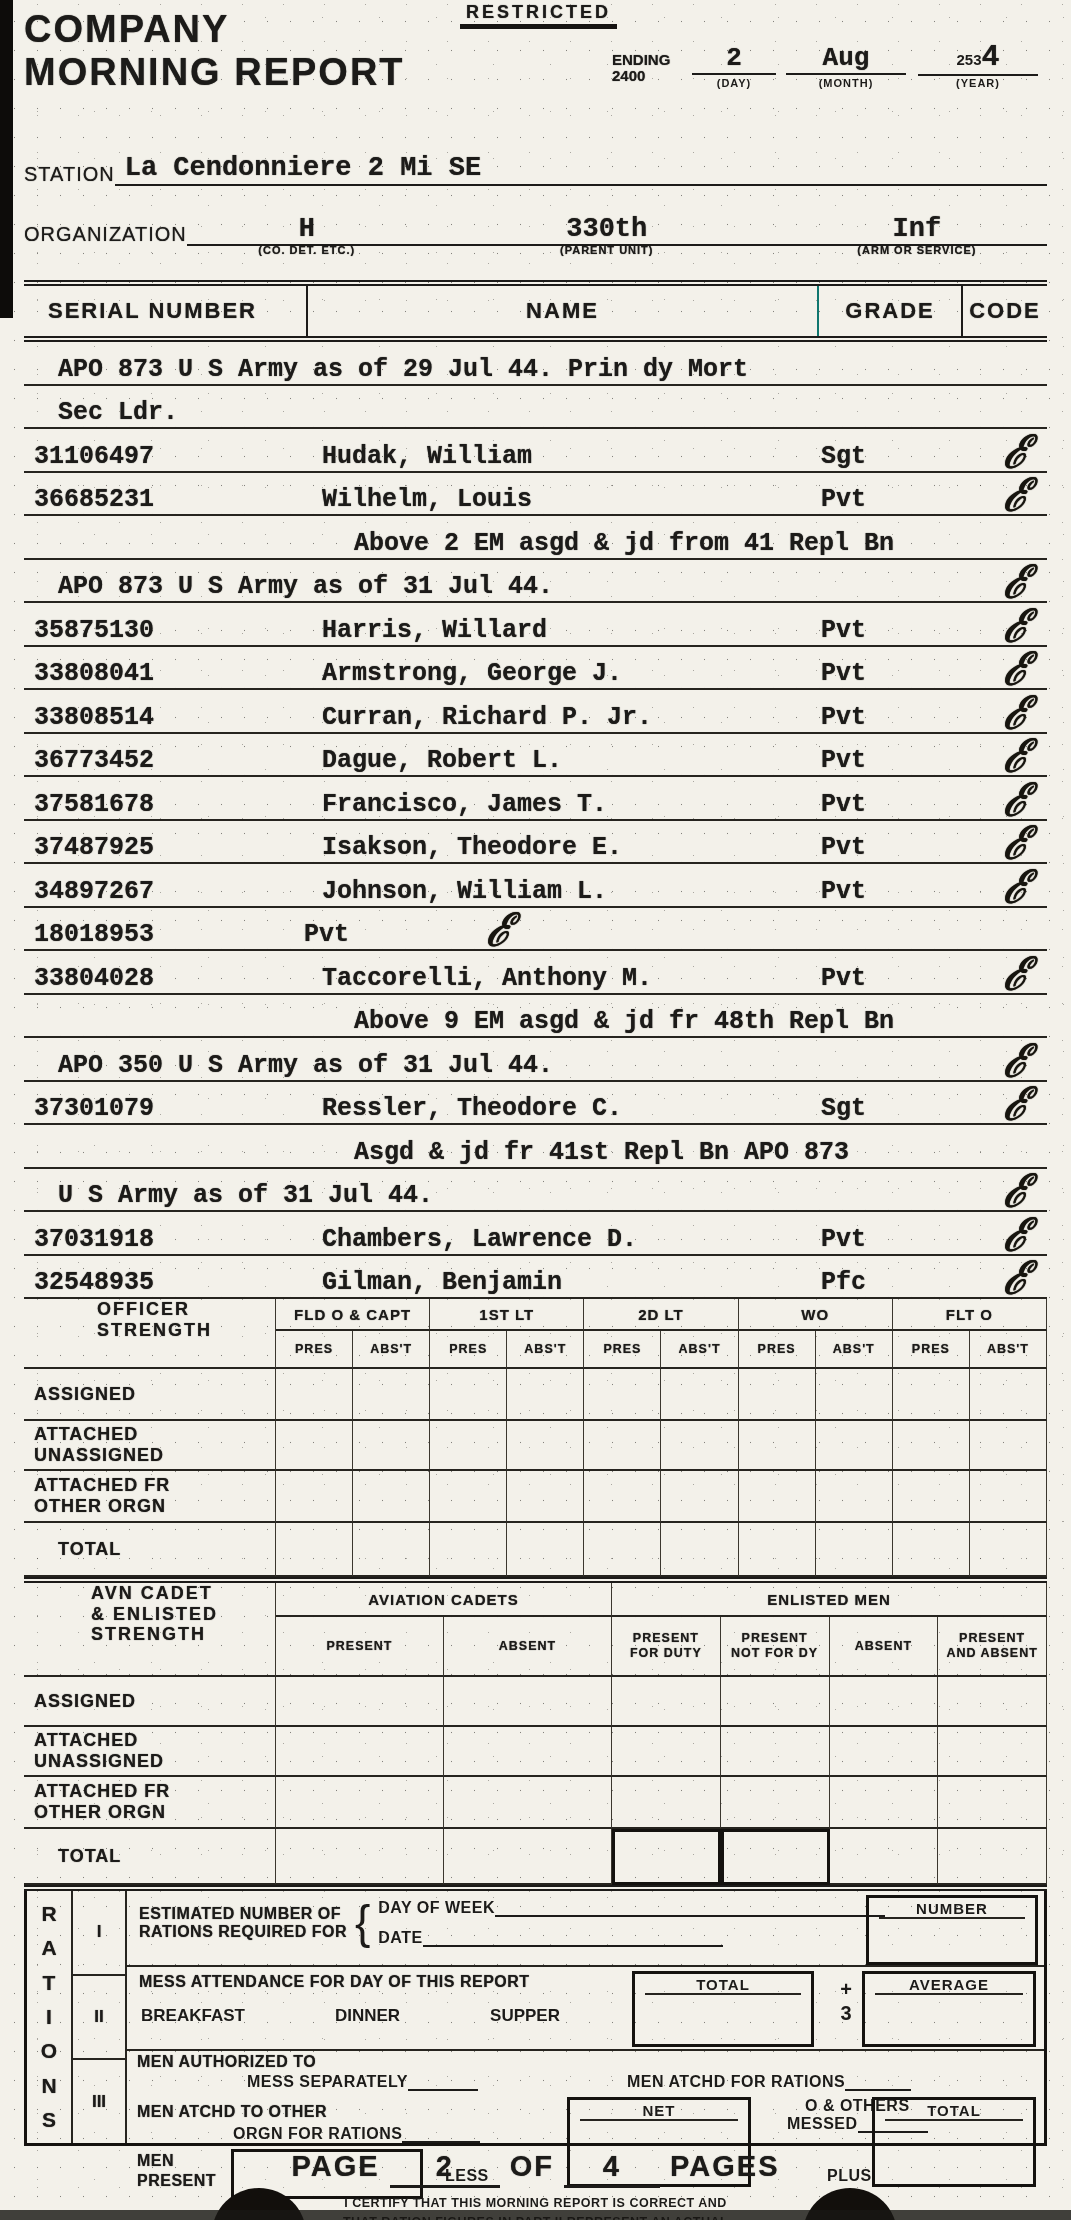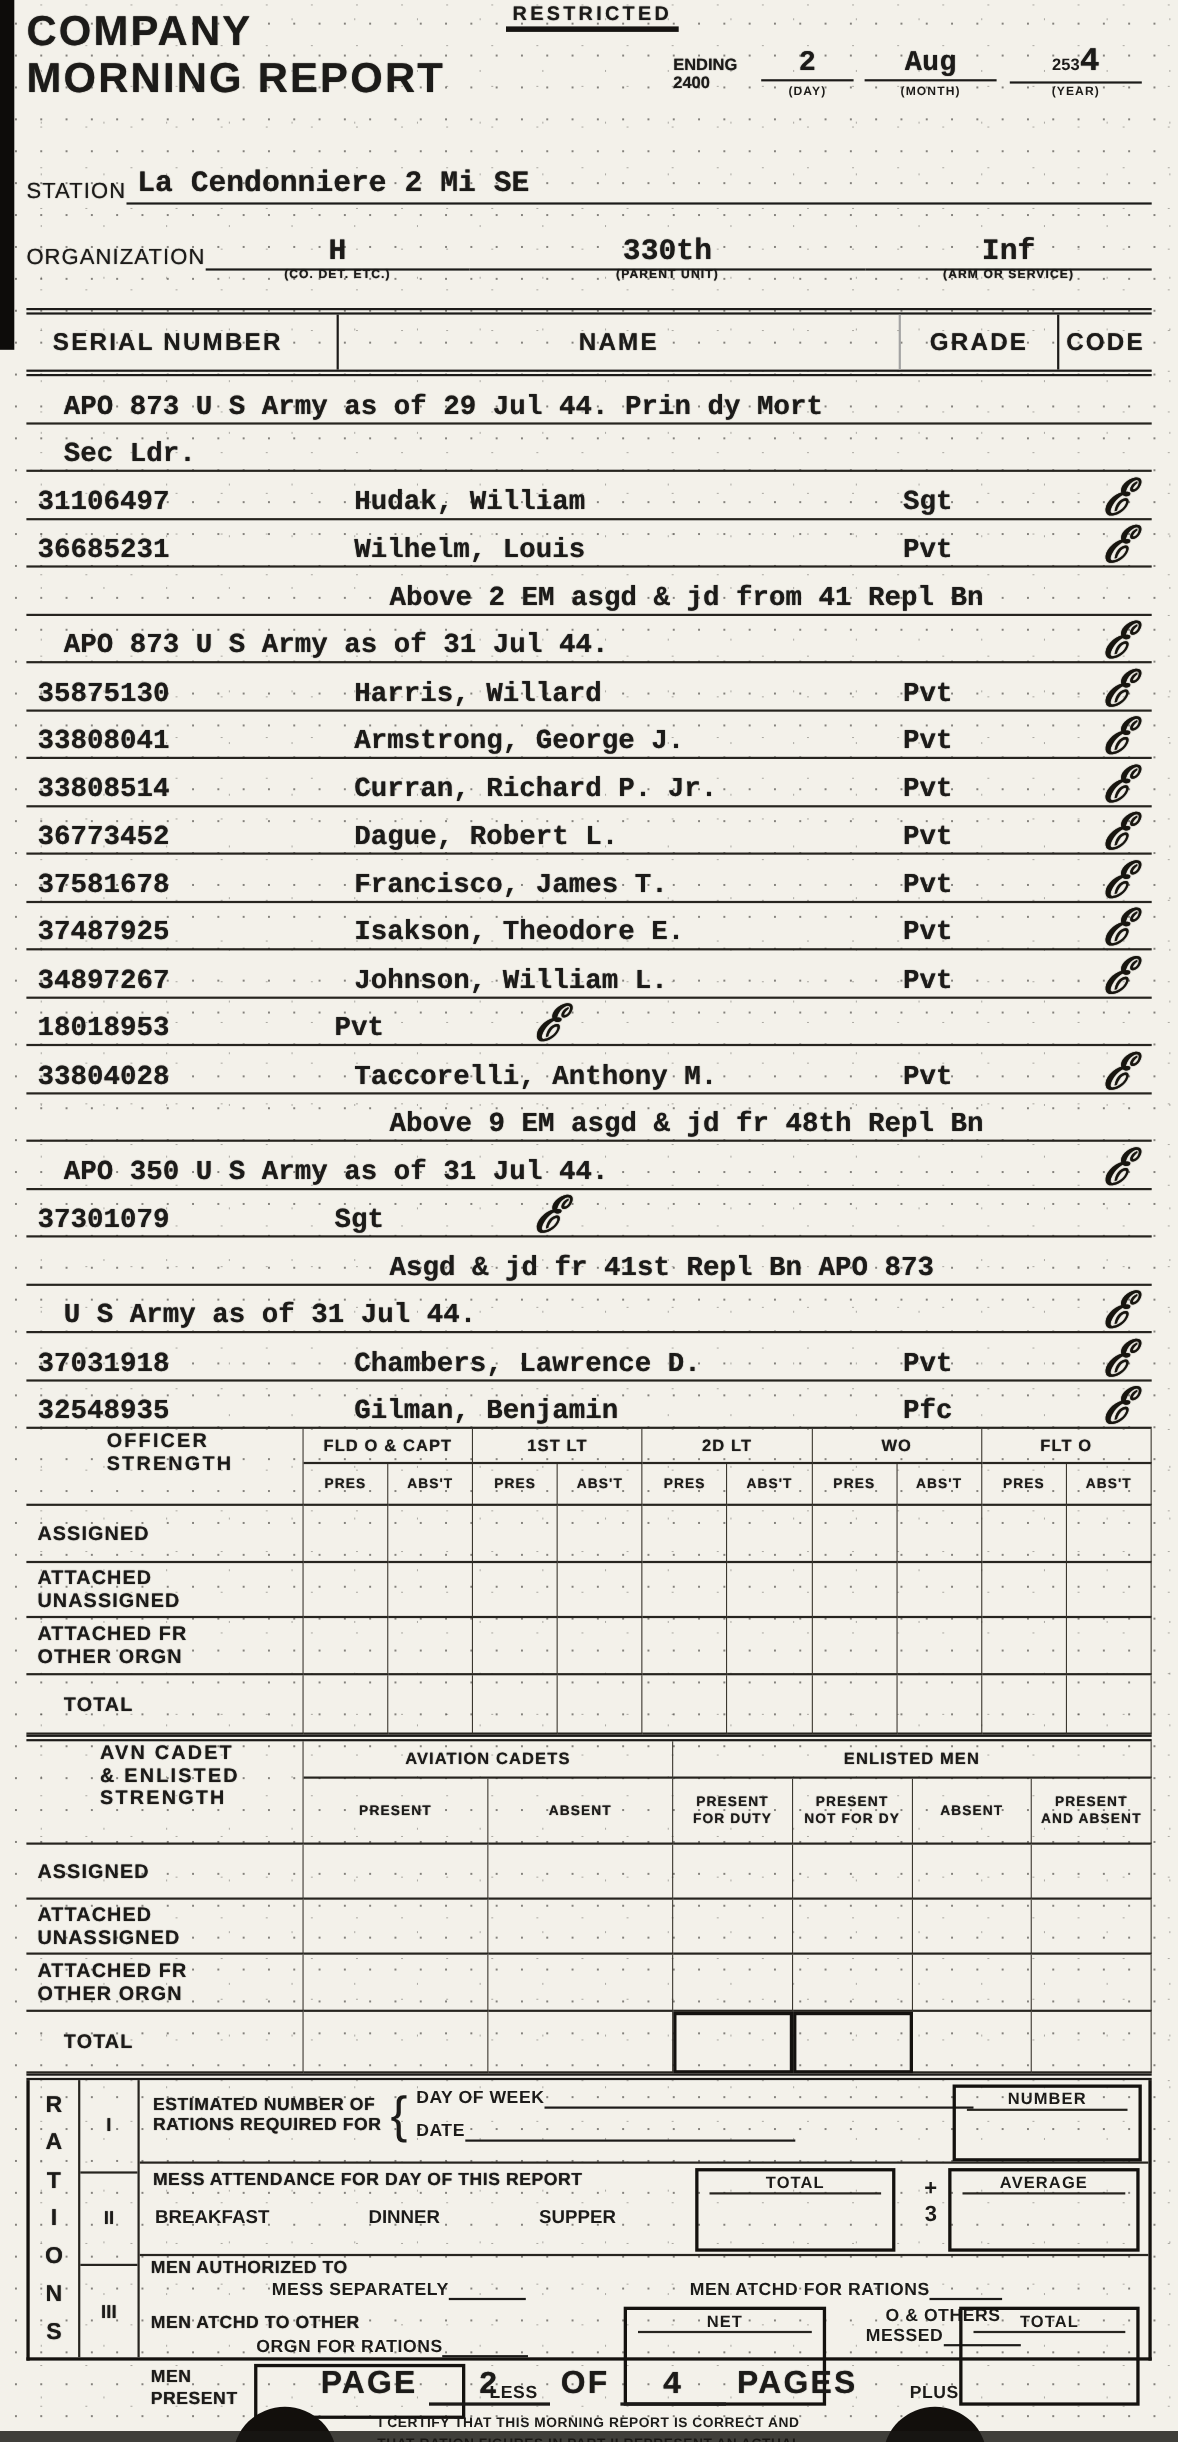--- a/index.html
+++ b/index.html
@@ -41,21 +41,21 @@
   .org-row{margin-top:10px;height:50px;}
   .org-seg{border-bottom:2px solid #1c1b19;text-align:center;font-size:27px;position:relative;}
   .org-sub{position:absolute;top:100%;left:0;width:100%;text-align:center;font-size:11px;font-weight:700;letter-spacing:1px;}
   .o1{width:240px;} .o2{width:360px;} .o3{flex:1;}
 
   
   .roster{margin-top:34px;border-top:6px double #1c1b19;}
   .roster-head{display:flex;border-bottom:6px double #1c1b19;height:50px;align-items:center;
                font-size:22px;font-weight:700;letter-spacing:2px;}
   .rh-serial{width:258px;padding-left:24px;border-right:2px solid #1c1b19;align-self:stretch;display:flex;align-items:center;}
-  .rh-name{flex:1;text-align:center;border-right:2px solid #a3a3a3;align-self:stretch;display:flex;align-items:center;justify-content:center;}
+  .rh-name{flex:1;text-align:center;border-right:2px solid #0f766e;align-self:stretch;display:flex;align-items:center;justify-content:center;}
   .rh-grade{width:142px;text-align:center;border-right:2px solid #1c1b19;align-self:stretch;display:flex;align-items:center;justify-content:center;}
   .rh-code{width:84px;text-align:center;align-self:stretch;display:flex;align-items:center;justify-content:center;}
   .rrow{display:flex;align-items:flex-end;height:41.5px;border-bottom:2px solid #26241f;
         font-size:25px;position:relative;}
   .rc-serial{width:258px;padding-left:10px;white-space:nowrap;}
   .rc-name{flex:1;padding-left:30px;white-space:nowrap;}
   .rc-grade{width:142px;padding-left:12px;white-space:nowrap;}
   .rc-code{width:84px;position:relative;}
   .rnote-full{flex:1;padding-left:34px;white-space:nowrap;}
   .rnote-indent{flex:1;padding-left:330px;white-space:nowrap;}
@@ -265,20 +265,21 @@
         </div>
         <div class="rrow typed">
           <span class="rnote-full">APO 350 U S Army as of 31 Jul 44.</span>
           <span class="rc-grade"></span>
           <span class="rc-code">
             <span class="emark">ℰ</span>
           </span>
         </div>
         <div class="rrow typed">
           <span class="rc-serial">37301079</span>
+          <span class="rc-name">Ressler, Theodore C.</span>
           <span class="rc-grade">Sgt</span>
           <span class="rc-code">
             <span class="emark">ℰ</span>
           </span>
         </div>
         <div class="rrow typed">
           <span class="rnote-indent">Asgd &amp; jd fr 41st Repl Bn APO 873</span>
           <span class="rc-grade"></span>
           <span class="rc-code"></span>
         </div>

